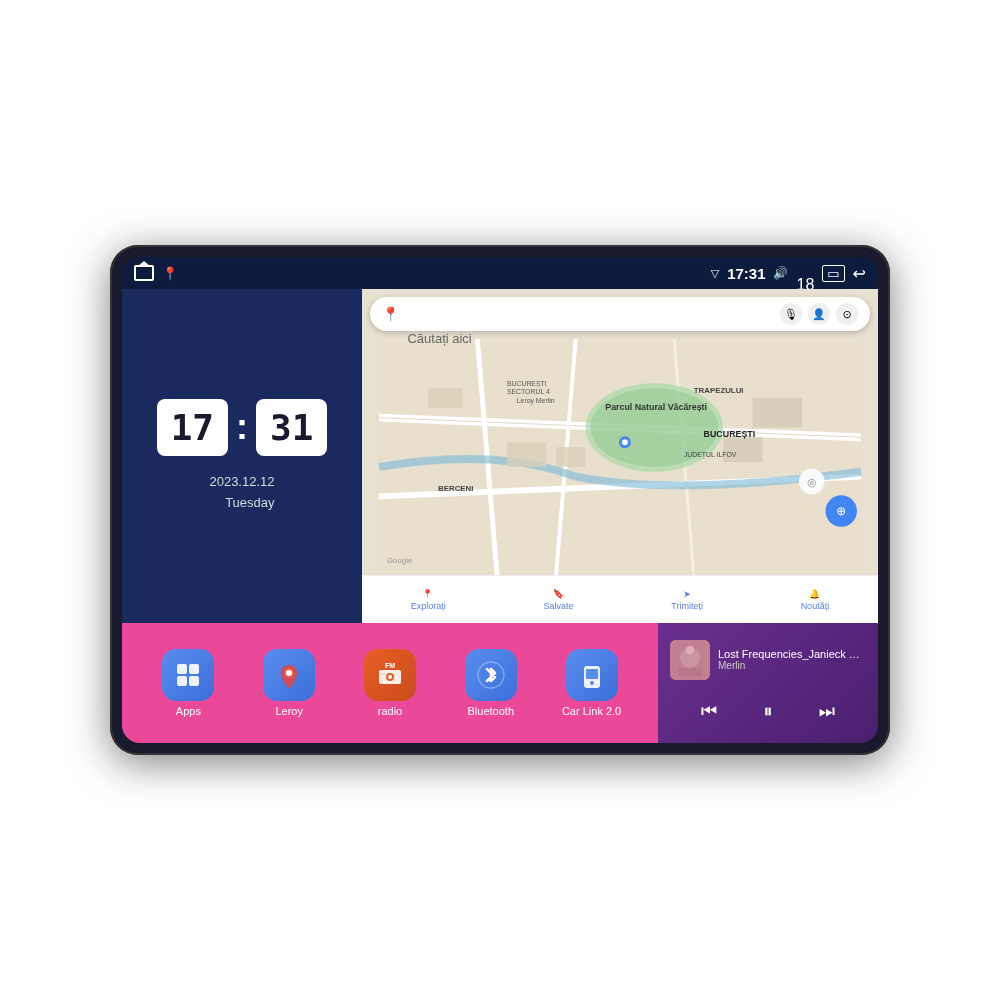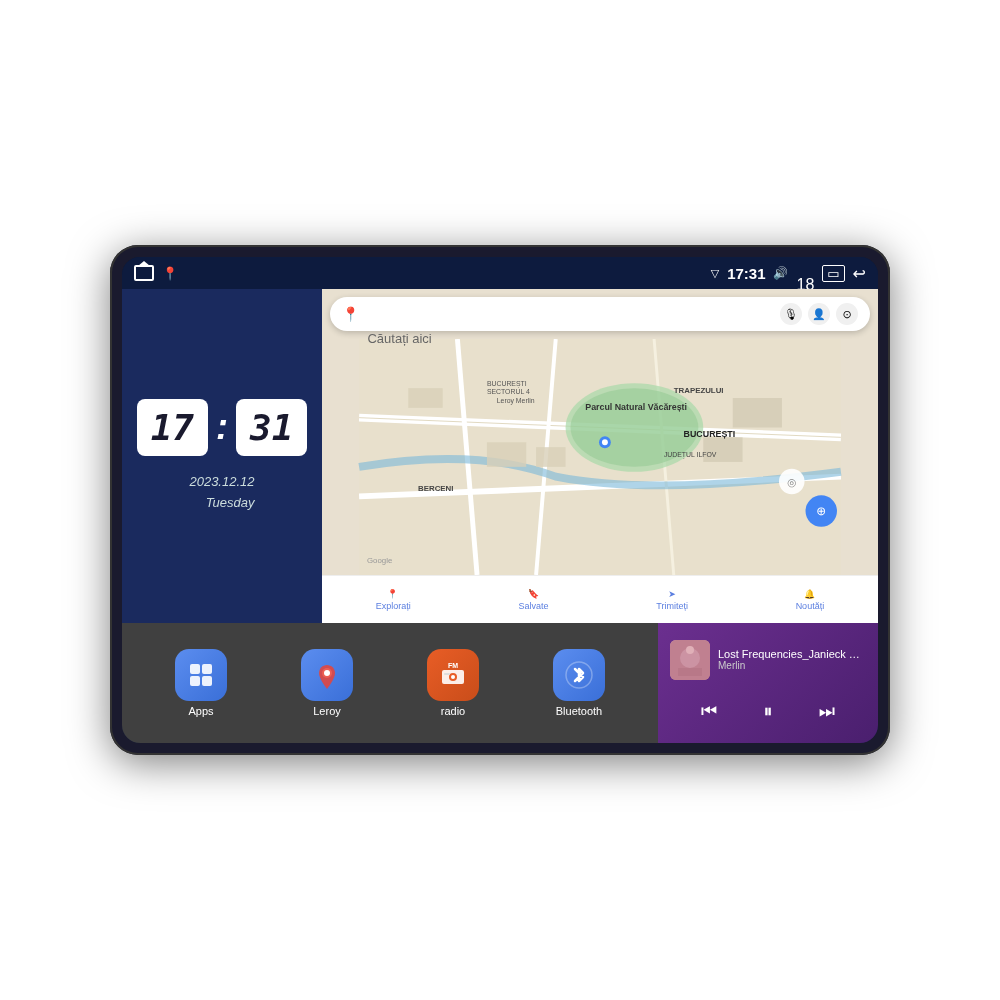--- a/index.html
+++ b/index.html
@@ -86,29 +86,28 @@
 
     
     .top-row {
       display: flex;
       flex: 1;
       overflow: hidden;
     }
 
     
     .clock-panel {
-      width: 200px;
+      width: 240px;
       background: #1a2a5e;
       display: flex;
       flex-direction: column;
       align-items: center;
       justify-content: center;
       padding: 20px;
       flex-shrink: 0;
-      font-style: italic;
     }
 
     .clock-display {
       display: flex;
       align-items: center;
       gap: 8px;
       margin-bottom: 16px;
     }
 
     .clock-block {
@@ -212,21 +211,21 @@
     
     .bottom-row {
       height: 120px;
       display: flex;
       flex-shrink: 0;
     }
 
     
     .app-launcher {
       flex: 1;
-      background: #404040;
+      background: #ec4899;
       display: flex;
       align-items: center;
       justify-content: space-around;
       padding: 8px 16px;
     }
 
     .app-item {
       display: flex;
       flex-direction: column;
       align-items: center;
@@ -490,20 +489,30 @@
           <div class="app-item">
             <div class="app-icon app-icon-bluetooth">
               <svg width="28" height="28" viewBox="0 0 28 28" fill="none">
                 <path d="M10 8 L18 16 L14 20 L14 8 L18 12 L10 20" stroke="white" stroke-width="2.5" stroke-linecap="round" stroke-linejoin="round" fill="none"></path>
                 <circle cx="14" cy="14" r="13" stroke="white" stroke-width="1.5" fill="none" opacity="0.3"></circle>
               </svg>
             </div>
             <span class="app-label">Bluetooth</span>
           </div>
 
+          <div class="app-item">
+            <div class="app-icon app-icon-carlink">
+              <svg width="28" height="28" viewBox="0 0 28 28" fill="none">
+                <rect x="6" y="5" width="16" height="22" rx="3" fill="white" opacity="0.9"></rect>
+                <rect x="8" y="8" width="12" height="10" rx="1" fill="#5b8def"></rect>
+                <circle cx="14" cy="22" r="2" fill="#5b8def"></circle>
+              </svg>
+            </div>
+            <span class="app-label">Car Link 2.0</span>
+          </div>
 
         </div>
 
         <div class="music-player">
           <div class="music-info-row">
             <div class="music-thumb">
               <svg width="40" height="40" viewBox="0 0 40 40">
                 <rect width="40" height="40" fill="#c08090" rx="4"></rect>
                 <circle cx="20" cy="18" r="10" fill="#d4a0b0" opacity="0.6"></circle>
                 <circle cx="20" cy="10" r="4" fill="#e0b0b8"></circle>

